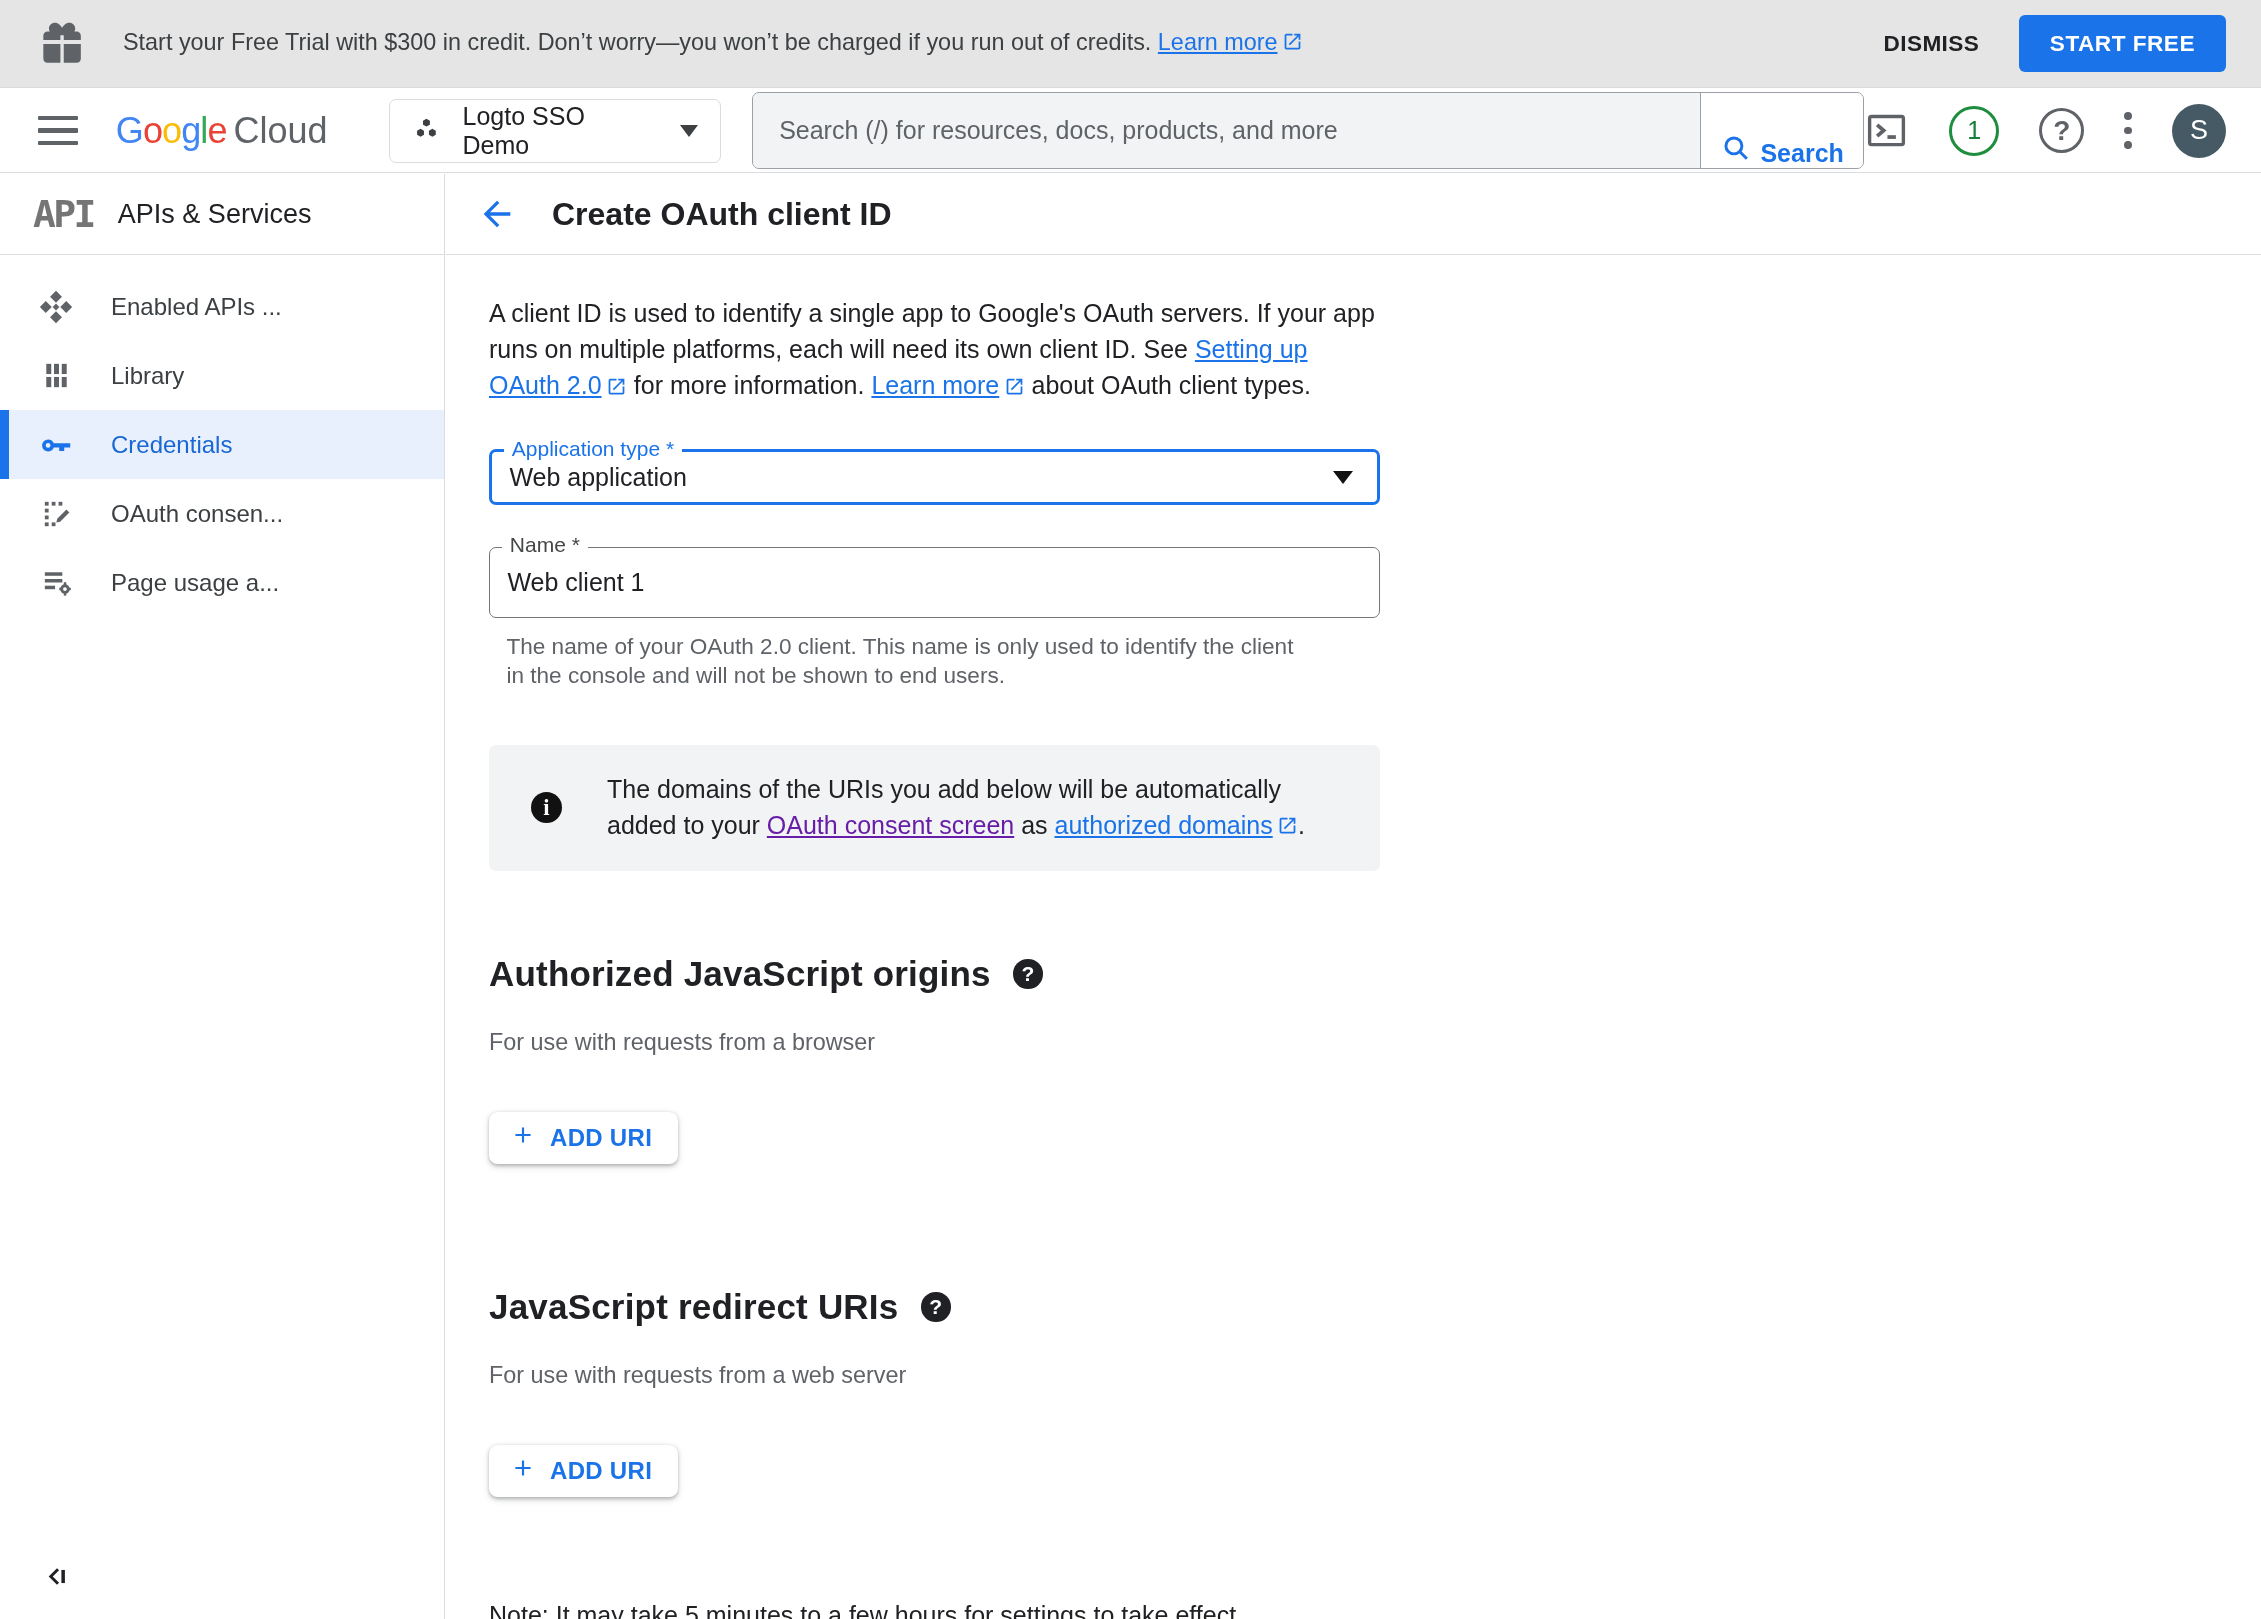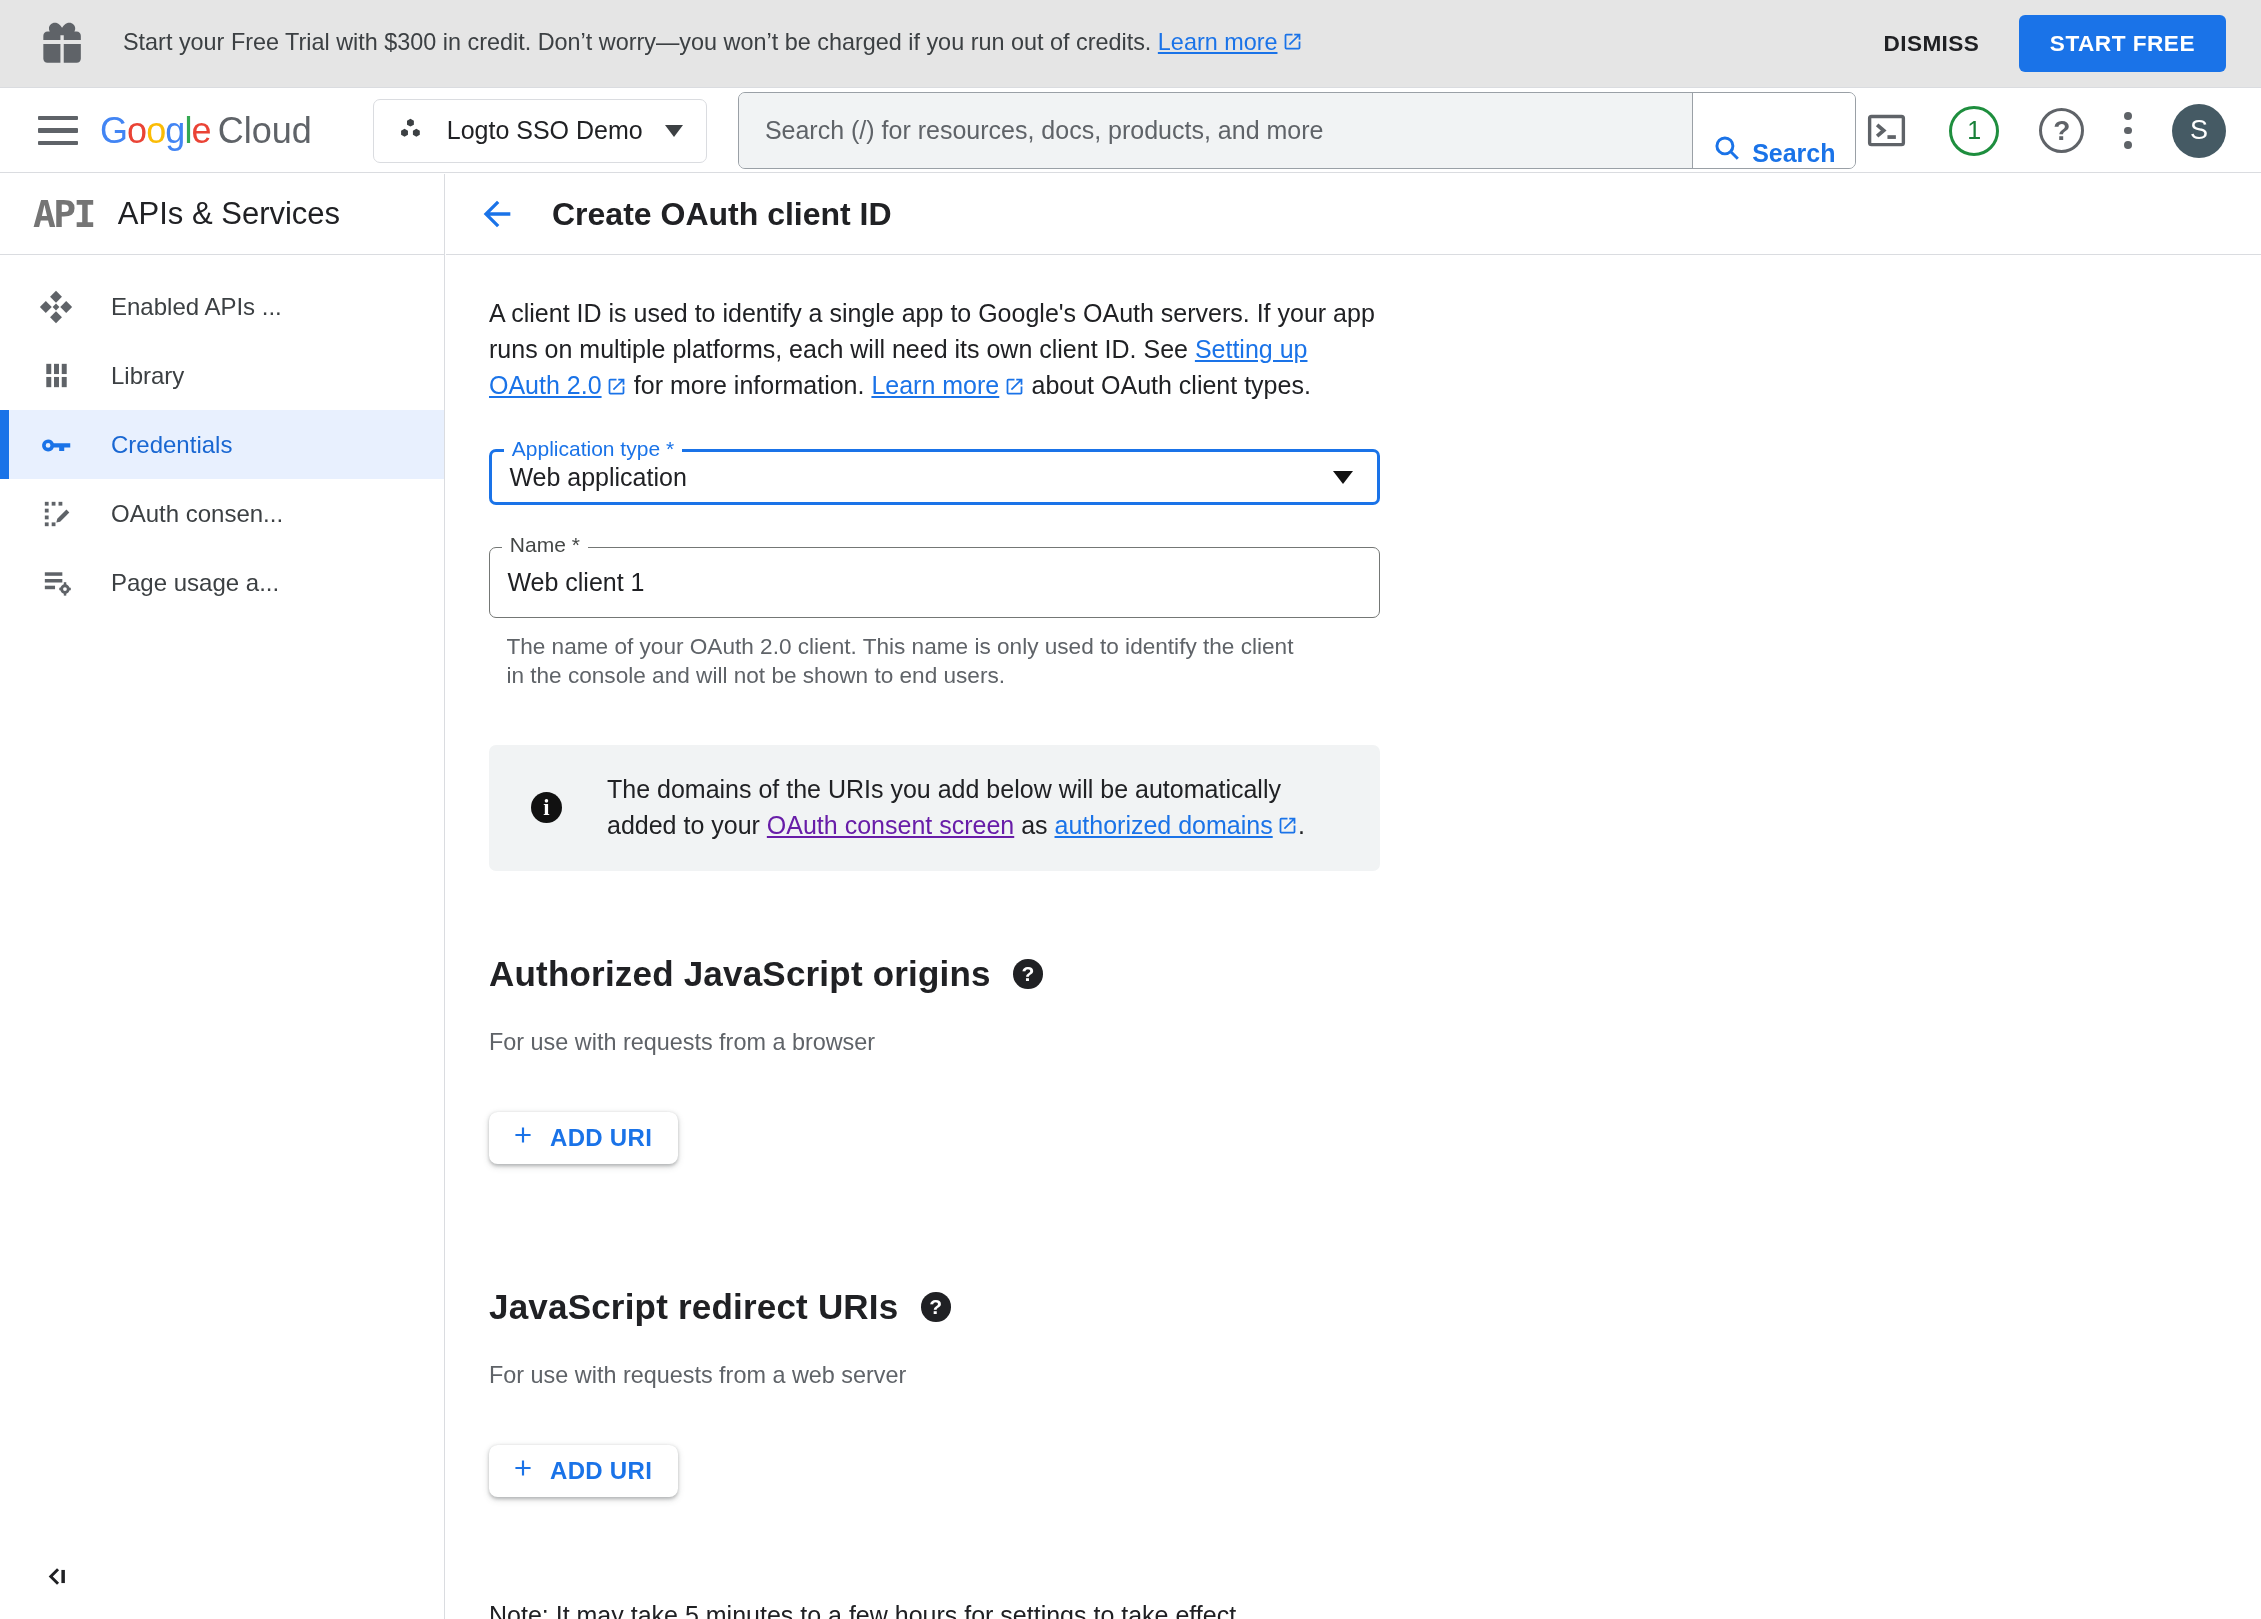--- a/index.html
+++ b/index.html
@@ -22,21 +22,21 @@
   .startfree-btn { margin-left:15.6px; background:#1a73e8; color:#fff; border:none; cursor:pointer;
                    font-family:inherit; font-size:22.6px; font-weight:700; letter-spacing:0.5px;
                    height:57px; padding:0 31px; border-radius:6px; }
 
   
   .appbar { position:absolute; top:89px; left:0; right:0; height:84px; background:#fff;
             border-bottom:0.9px solid #dadce0; display:flex; align-items:center; }
   .hamburger { margin-left:38px; width:40px; height:29.5px; display:flex; flex-direction:column;
                justify-content:space-between; cursor:pointer; }
   .hamburger span { display:block; height:4.3px; background:#5f6368; border-radius:0.9px; }
-  .gc-logo { margin-left:22px; font-size:36px; letter-spacing:-0.9px; white-space:nowrap; cursor:pointer; }
+  .gc-logo { margin-left:38px; font-size:36px; letter-spacing:-0.9px; white-space:nowrap; cursor:pointer; }
   .g-blue{color:#4285f4;} .g-red{color:#ea4335;} .g-yellow{color:#fbbc05;} .g-green{color:#34a853;}
   .gc-cloud { color:#5f6368; margin-left:7px; letter-spacing:0; }
   .project-btn { margin-left:61px; height:64px; border:0.9px solid #dadce0; border-radius:7px;
                  display:flex; align-items:center; padding:0 22.6px; cursor:pointer; background:#fff; }
   .project-name { margin-left:17.4px; font-size:25px; color:#202124; }
   .caret-down { width:0; height:0; border-left:9.6px solid transparent; border-right:9.6px solid transparent;
                 border-top:12px solid #3c4043; margin-left:22.6px; }
   .search-wrap { margin-left:31px; width:1118px; height:77px; border:1.7px solid #9aa0a6;
                  border-radius:7px; display:flex; overflow:hidden; background:#f1f3f4; }
   .search-input { flex:1; border:none; outline:none; background:#f1f3f4; padding:0 26px;
@@ -58,21 +58,21 @@
   .dots-v i { width:7.8px; height:7.8px; background:#5f6368; border-radius:50%; }
   .avatar { width:54px; height:54px; border-radius:50%; background:#455a64; color:#fff;
             display:flex; align-items:center; justify-content:center; font-size:27px; cursor:pointer; }
 
   
   .sidebar { position:absolute; top:174px; left:0; bottom:0; width:445px; background:#fff;
              border-right:0.9px solid #dadce0; }
   .side-head { height:81px; border-bottom:0.9px solid #dadce0; display:flex; align-items:center; }
   .api-glyph { margin-left:33px; font-family:"DejaVu Sans Mono", monospace; font-weight:700;
                font-size:38px; color:#757575; letter-spacing:-2.6px; }
-  .side-title { margin-left:24px; font-size:31px; color:#202124; }
+  .side-title { margin-left:24px; font-size:27px; color:#202124; }
   .side-list { padding-top:17.4px; }
   .side-item { position:relative; height:69px; display:flex; align-items:center; padding-left:36px;
                font-size:24px; color:#3c4043; cursor:pointer; }
   .side-item .ic { width:40px; display:flex; justify-content:center; }
   .side-item .lbl { margin-left:35px; white-space:nowrap; }
   .side-item.selected { background:#e8f0fe; color:#1967d2; }
   .side-item.selected::before { content:""; position:absolute; left:0; top:0; bottom:0; width:8.7px;
                                 background:#1a73e8; }
   .collapse-btn { position:absolute; left:42px; bottom:22.6px; background:none; border:none; cursor:pointer; }
 

